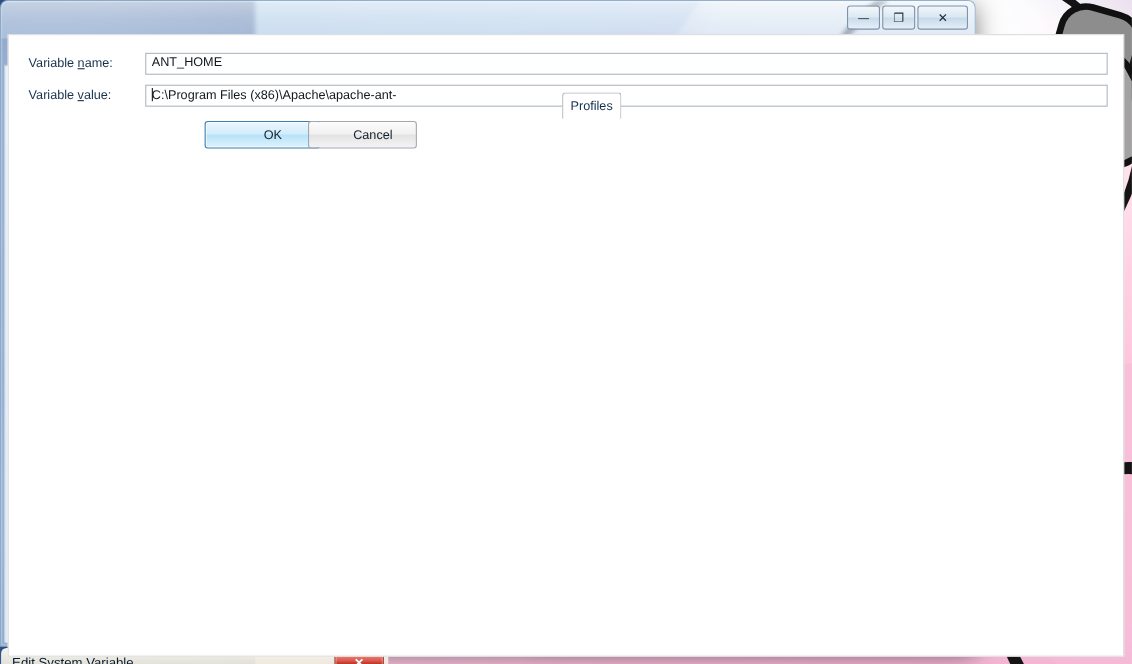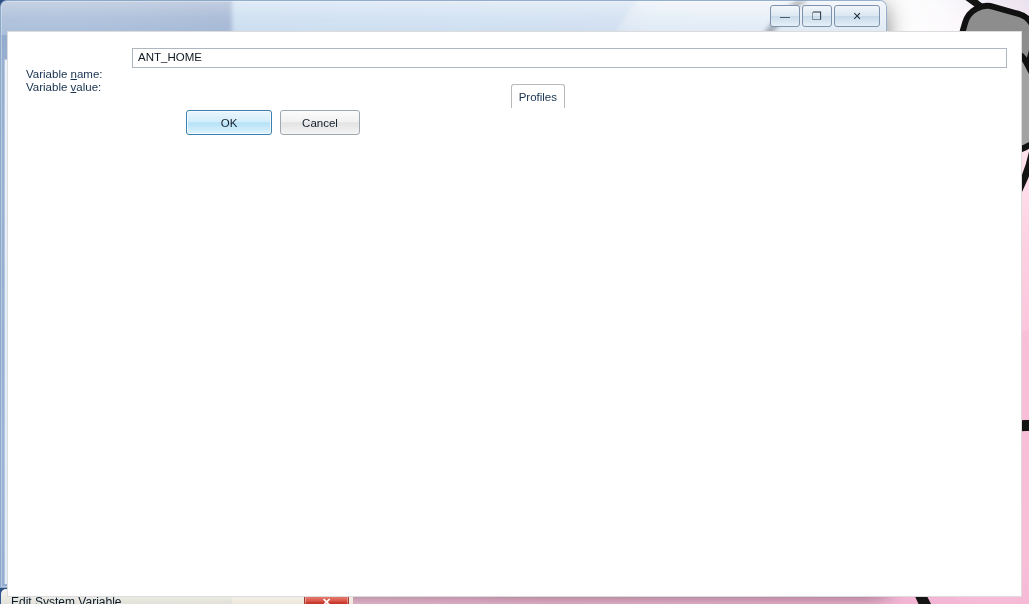--- a/index.html
+++ b/index.html
@@ -239,20 +239,21 @@
   .group .desc {
     position: absolute; left: 12px; top: 10px; font-size: 11.5px; color: #16314e;
     white-space: nowrap;
   }
   .btn {
     border: 1px solid #a0a8b0; border-radius: 3px;
     background: linear-gradient(180deg,#fcfcfc 0%,#f1f1f1 46%,#e3e3e3 52%,#f4f4f4 100%);
     font-size: 11.5px; color: #14202c;
     display: flex; align-items: center; justify-content: center;
     font-family: "Liberation Sans", sans-serif;
+    padding-left: 19px;
   }
   .btn.primary {
     border: 1px solid #3c7fb1;
     background: linear-gradient(180deg,#eaf6fd 0%,#d3edfb 46%,#b7e2f8 52%,#def3fd 100%);
     box-shadow: 0 0 0 1px rgba(255,255,255,0.7) inset;
   }
   .u { text-decoration: underline; }
 
   
   #sysprops { left: 330px; top: 48px; width: 414px; height: 485px; }
@@ -709,24 +710,25 @@
   </div>
 
   <div id="editvar">
     <div class="dlg-title">
       <span>Edit System Variable</span>
       <div class="red-close">
         <span>✕</span>
       </div>
     </div>
     <div class="inner">
-      <div class="field-label" style="left:18px; top:36px;text-align:right;">Variable <span class="u">n</span>ame:</div>
+      <div class="field-label" style="left:18px; top:20px;text-align:right;">Variable <span class="u">n</span>ame:</div>
       <div class="tbox" style="left:124px; top:16px; right:14px;">ANT_HOME</div>
 
       <div class="field-label" style="left:18px; top:49px;">Variable <span class="u">v</span>alue:</div>
+      <div class="tbox" style="left:124px; top:45px; right:14px;"><span class="caret"></span><span>C:\Program Files (x86)\Apache\apache-ant-</span></div>
 
       <div class="btn primary" style="position:absolute; left:178px; top:78px; width:84px; height:23px;">
         <span>OK</span>
       </div>
       <div class="btn" style="position:absolute; left:272px; top:78px; width:78px; height:23px;">
         <span>Cancel</span>
       </div>
     </div>
   </div>
 

